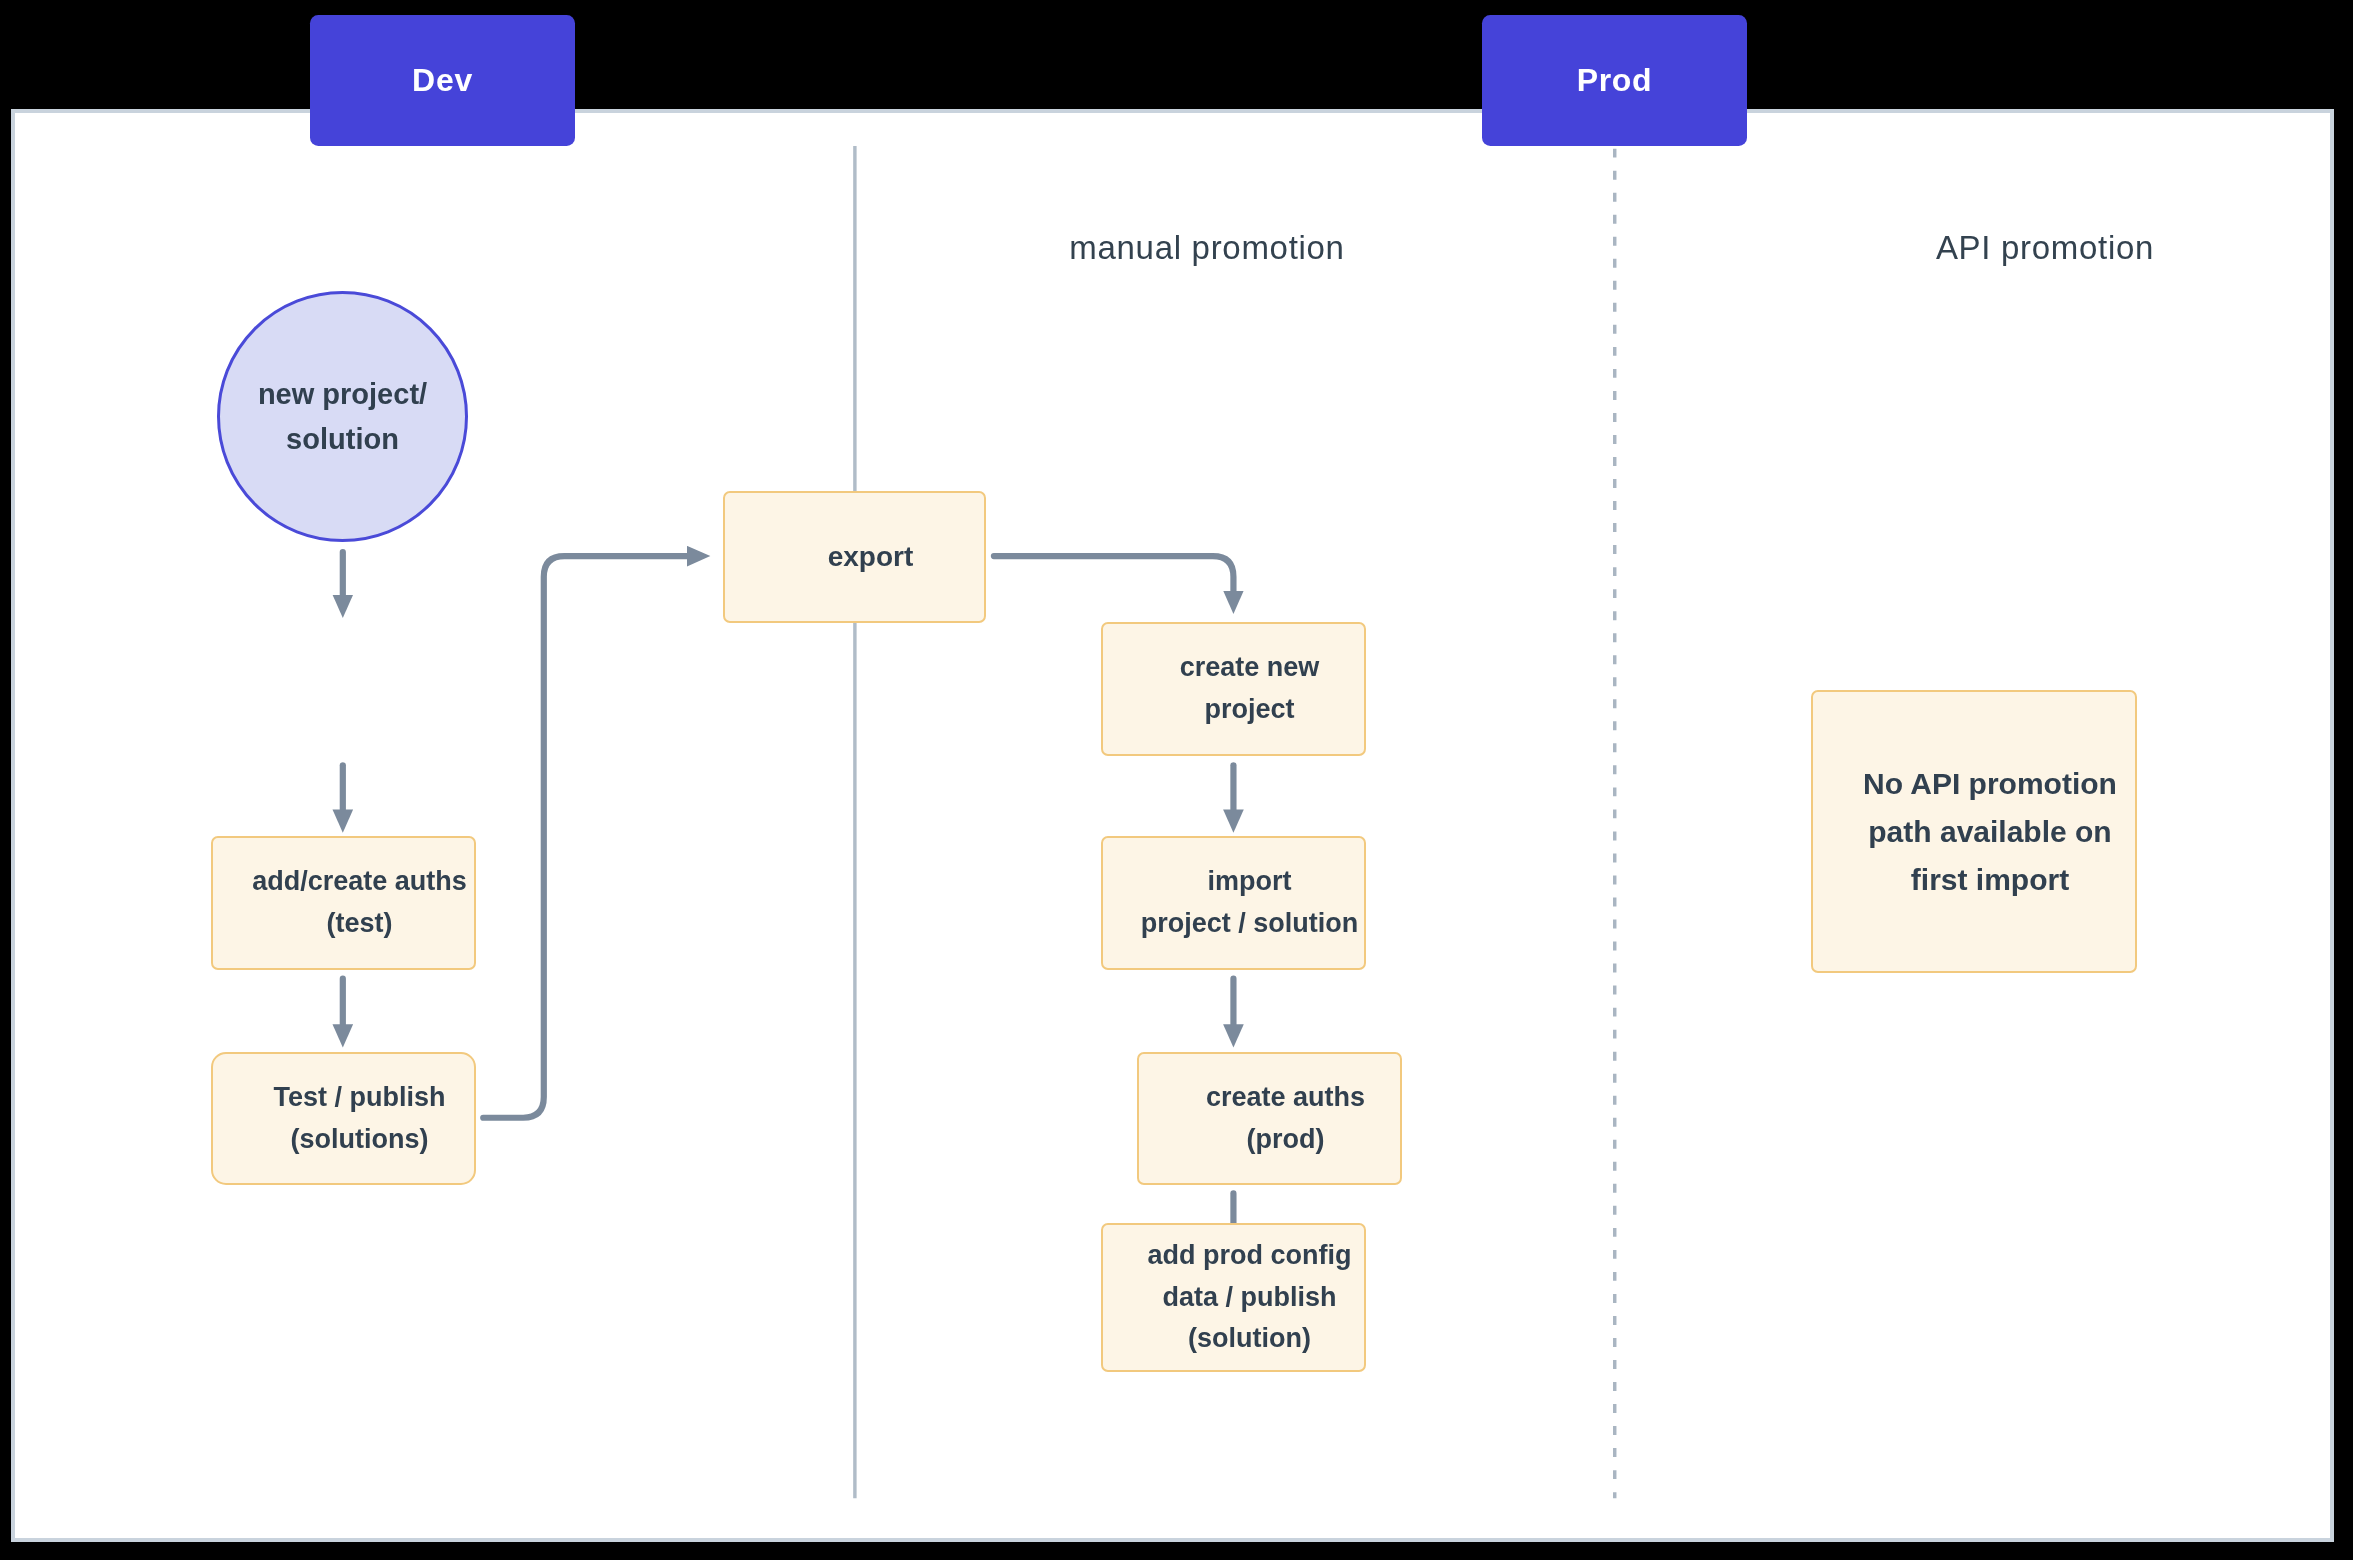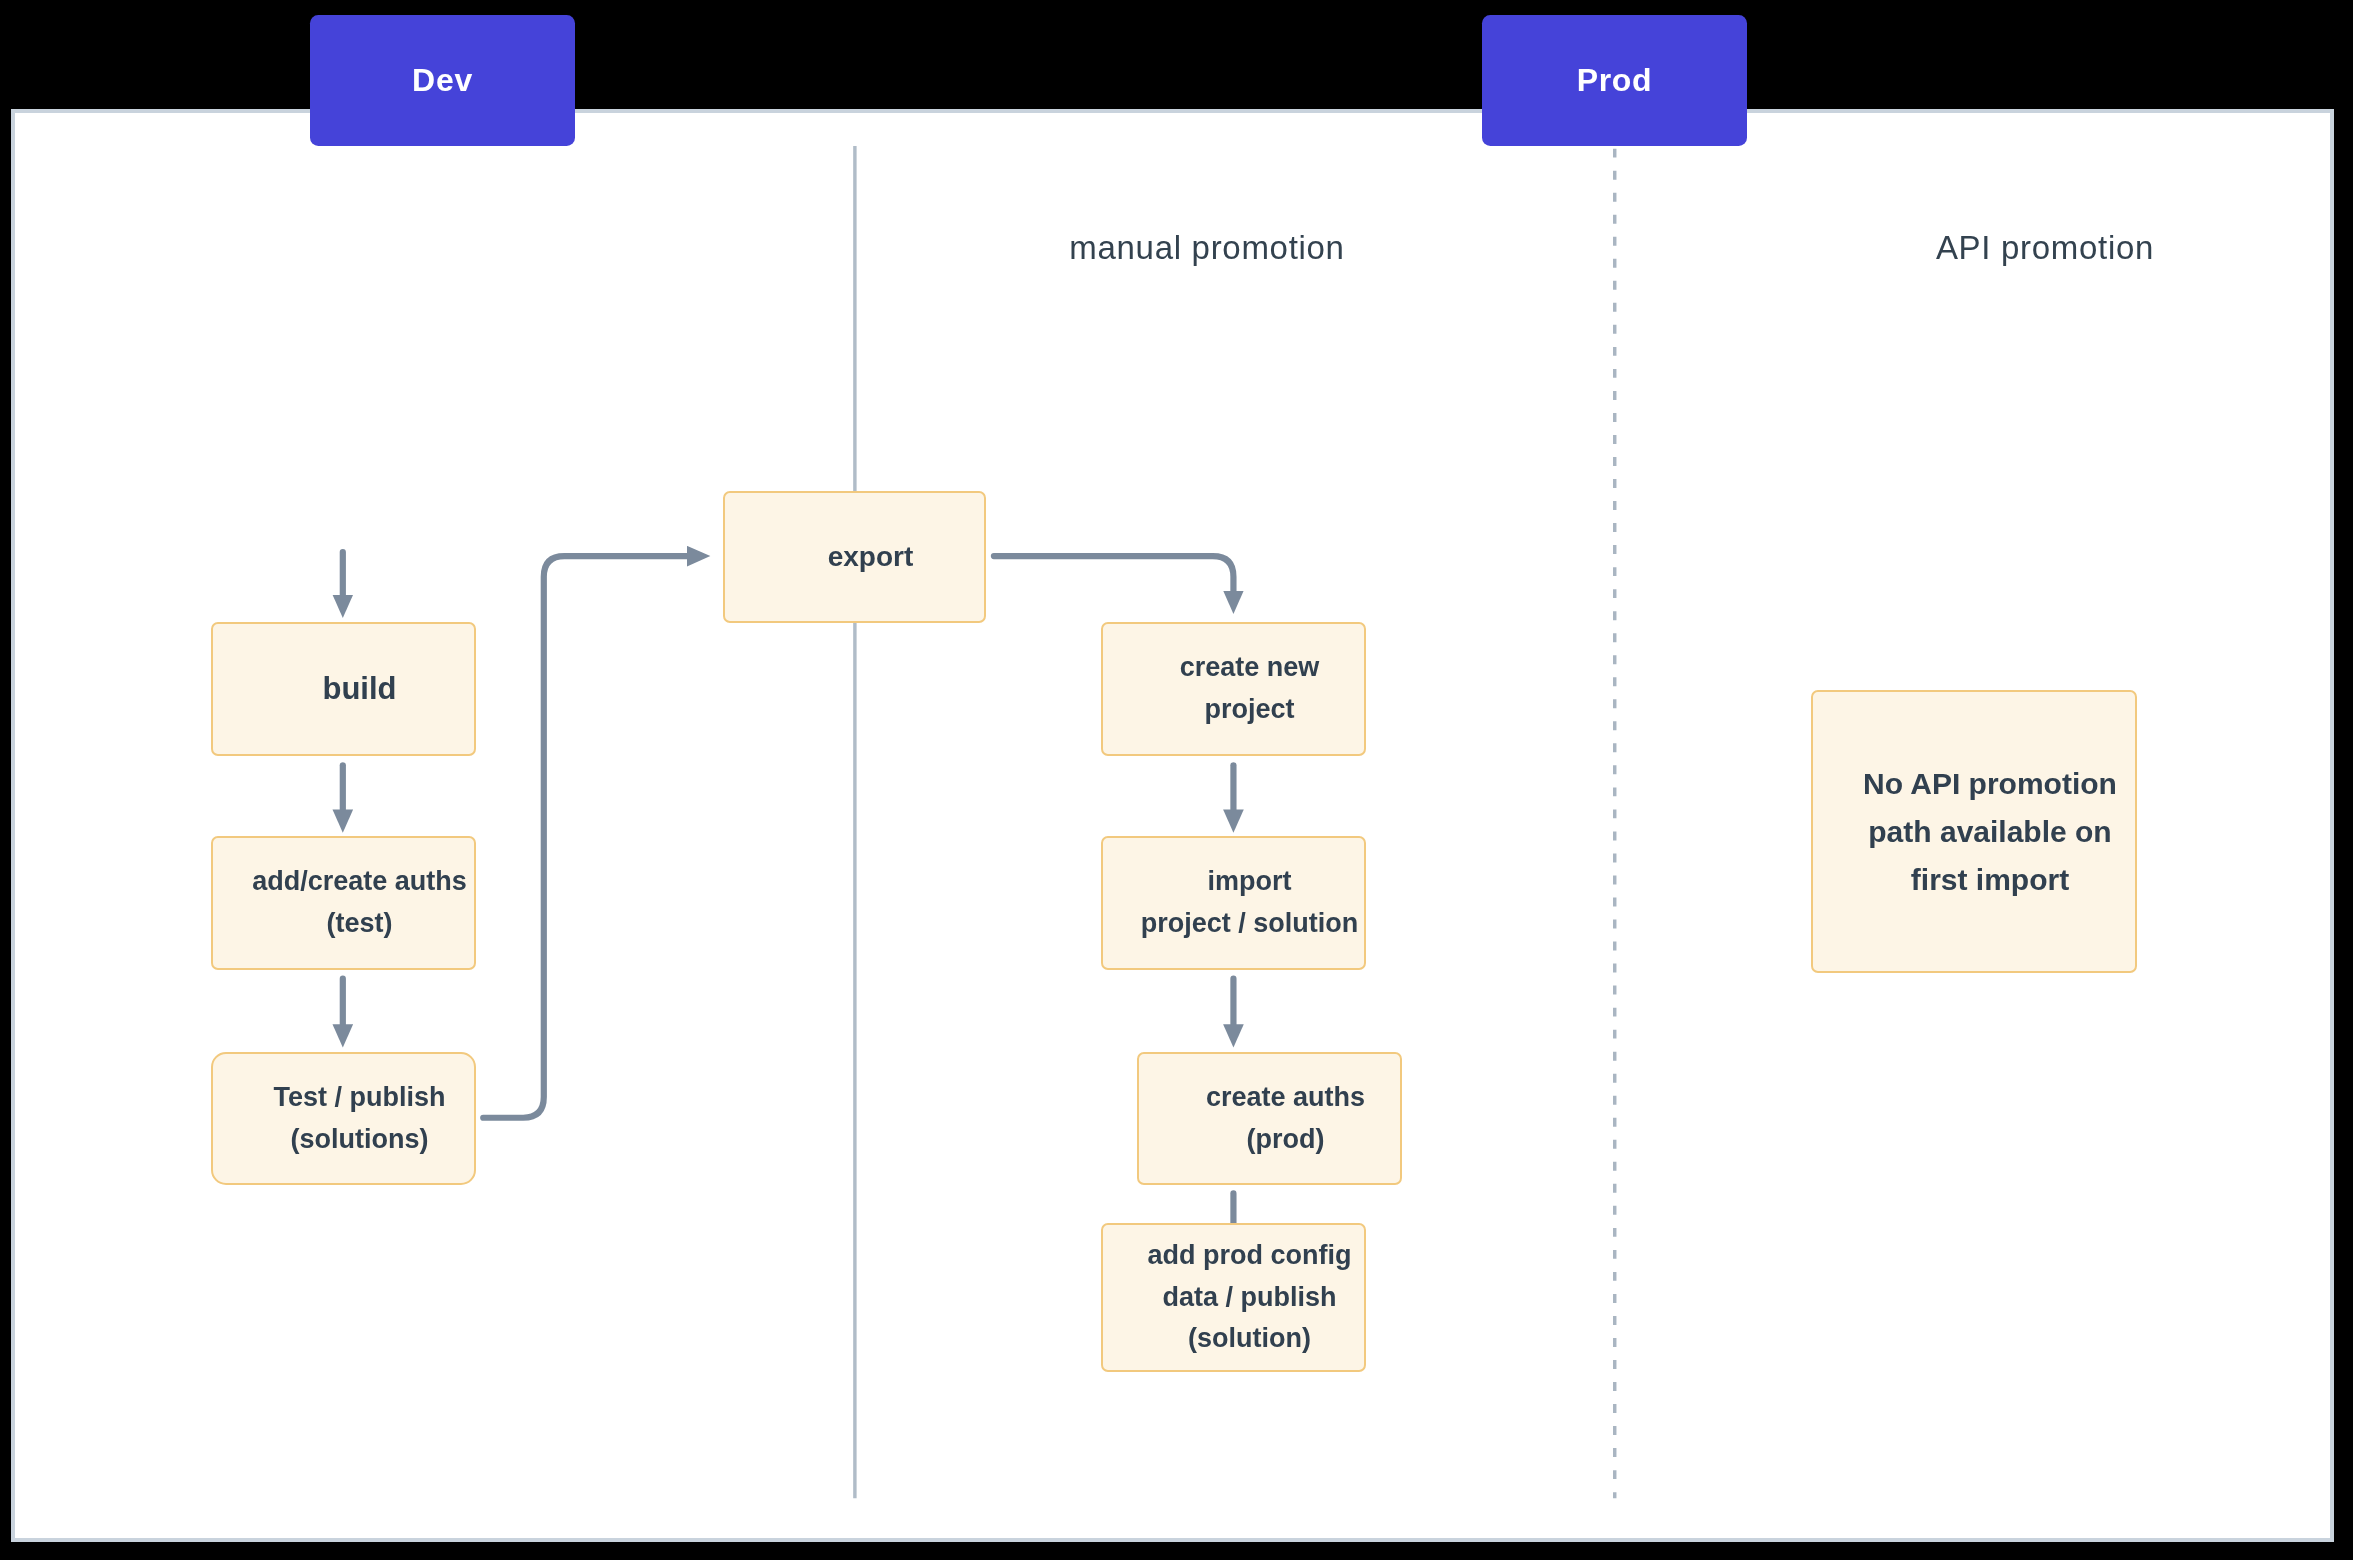--- a/index.html
+++ b/index.html
@@ -116,22 +116,23 @@
   <div class="badge" id="badge-dev">
     <span>Dev</span>
   </div>
   <div class="badge" id="badge-prod">
     <span>Prod</span>
   </div>
 
   <div class="heading" id="heading-manual">manual promotion</div>
   <div class="heading" id="heading-api">API promotion</div>
 
+  <div class="node circle" id="node-start">new project/
+solution</div>
 
-  <div class="node box" id="node-build">build</div>
 
   <div class="node box" id="node-auths-test">add/create auths
 (test)</div>
 
   <div class="node box" id="node-test-publish">Test / publish
 (solutions)</div>
 
   <div class="node box" id="node-export">export</div>
 
   <div class="node box" id="node-create-new">create new

